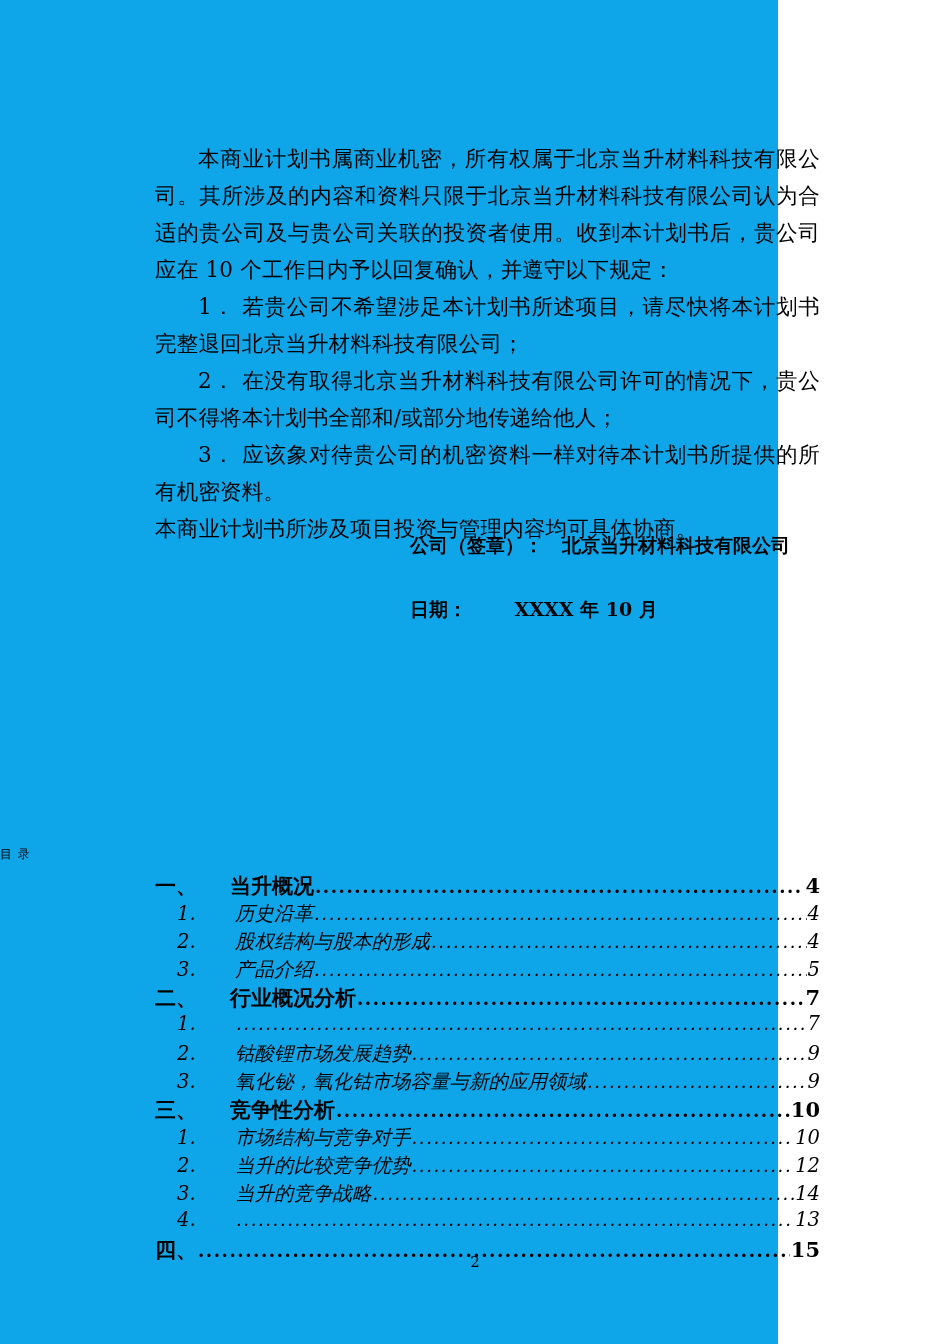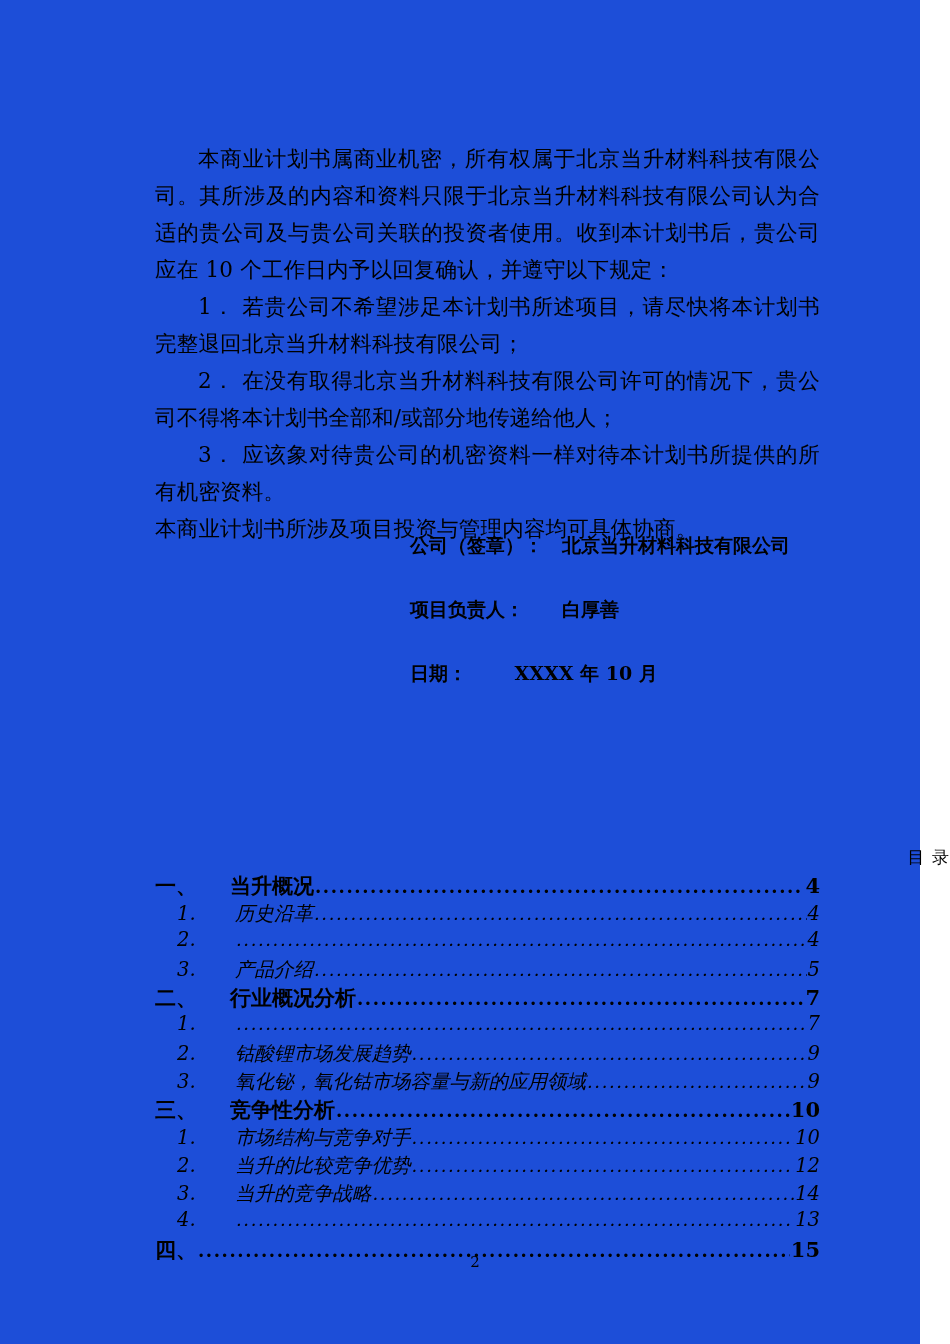--- a/index.html
+++ b/index.html
@@ -13,23 +13,23 @@
     height: 1344px;
     position: relative;
     font-family: "DejaVu Serif", "Liberation Serif", serif;
     color: #000000;
     overflow: hidden;
   }
 
   .page {
     position: absolute;
     left: 0; top: 0;
-    width: 920px;
+    width: 778px;
     height: 1344px;
-    background: #1d4ed8;
+    background: #0ea5e9;
   }
 
   
   .prose {
     position: absolute;
     left: 155px;
     top: 140px;
     width: 665px;
   }
   .para {
@@ -58,22 +58,22 @@
     margin-bottom: 34px;
     white-space: pre;
   }
 
   
   .toc-heading {
     position: absolute;
     left: 0;
     top: 846px;
     width: 950px;
-    text-align: right;
-    font-size: 17px;
+    text-align: left;
+    font-size: 12px;
     letter-spacing: 1px;
   }
   .toc {
     position: absolute;
     left: 155px;
     top: 872px;
     width: 665px;
   }
   .toc-row {
     display: flex;
@@ -152,21 +152,20 @@
     <p class="para indent-2">本商业计划书属商业机密，所有权属于北京当升材料科技有限公司。其所涉及的内容和资料只限于北京当升材料科技有限公司认为合适的贵公司及与贵公司关联的投资者使用。收到本计划书后，贵公司应在 10 个工作日内予以回复确认，并遵守以下规定：</p>
     <p class="para indent-2">1． 若贵公司不希望涉足本计划书所述项目，请尽快将本计划书完整退回北京当升材料科技有限公司；</p>
     <p class="para indent-2">2． 在没有取得北京当升材料科技有限公司许可的情况下，贵公司不得将本计划书全部和/或部分地传递给他人；</p>
     <p class="para indent-2">3． 应该象对待贵公司的机密资料一样对待本计划书所提供的所有机密资料。</p>
     <p class="para">本商业计划书所涉及项目投资与管理内容均可具体协商。</p>
   </div>
 
   <div class="signature">
     <div class="sig-row"><span>公司（签章）：</span>  <span>北京当升材料科技有限公司</span></div>
 
-    <div class="sig-row"><span>项目负责人：</span>    <span>白厚善</span></div>
 
     <div class="sig-row"><span>日期：</span>     <span>XXXX 年 10 月</span></div>
   </div>
 
   <div class="toc-heading">目  录</div>
 
   <div class="toc">
 
     <div class="toc-row lvl1">
       <span class="marker">一、</span>
@@ -177,20 +176,21 @@
 
     <div class="toc-row lvl2">
       <span class="marker">1.</span>
       <span class="title">历史沿革</span>
       <span class="leader">..................................................................................................................................................</span>
       <span class="pageno">4</span>
     </div>
 
     <div class="toc-row lvl2">
       <span class="marker">2.</span>
+      <span class="title">股权结构与股本的形成</span>
       <span class="leader">..................................................................................................................................................</span>
       <span class="pageno">4</span>
     </div>
 
     <div class="toc-row lvl2">
       <span class="marker">3.</span>
       <span class="title">产品介绍</span>
       <span class="leader">..................................................................................................................................................</span>
       <span class="pageno">5</span>
     </div>

